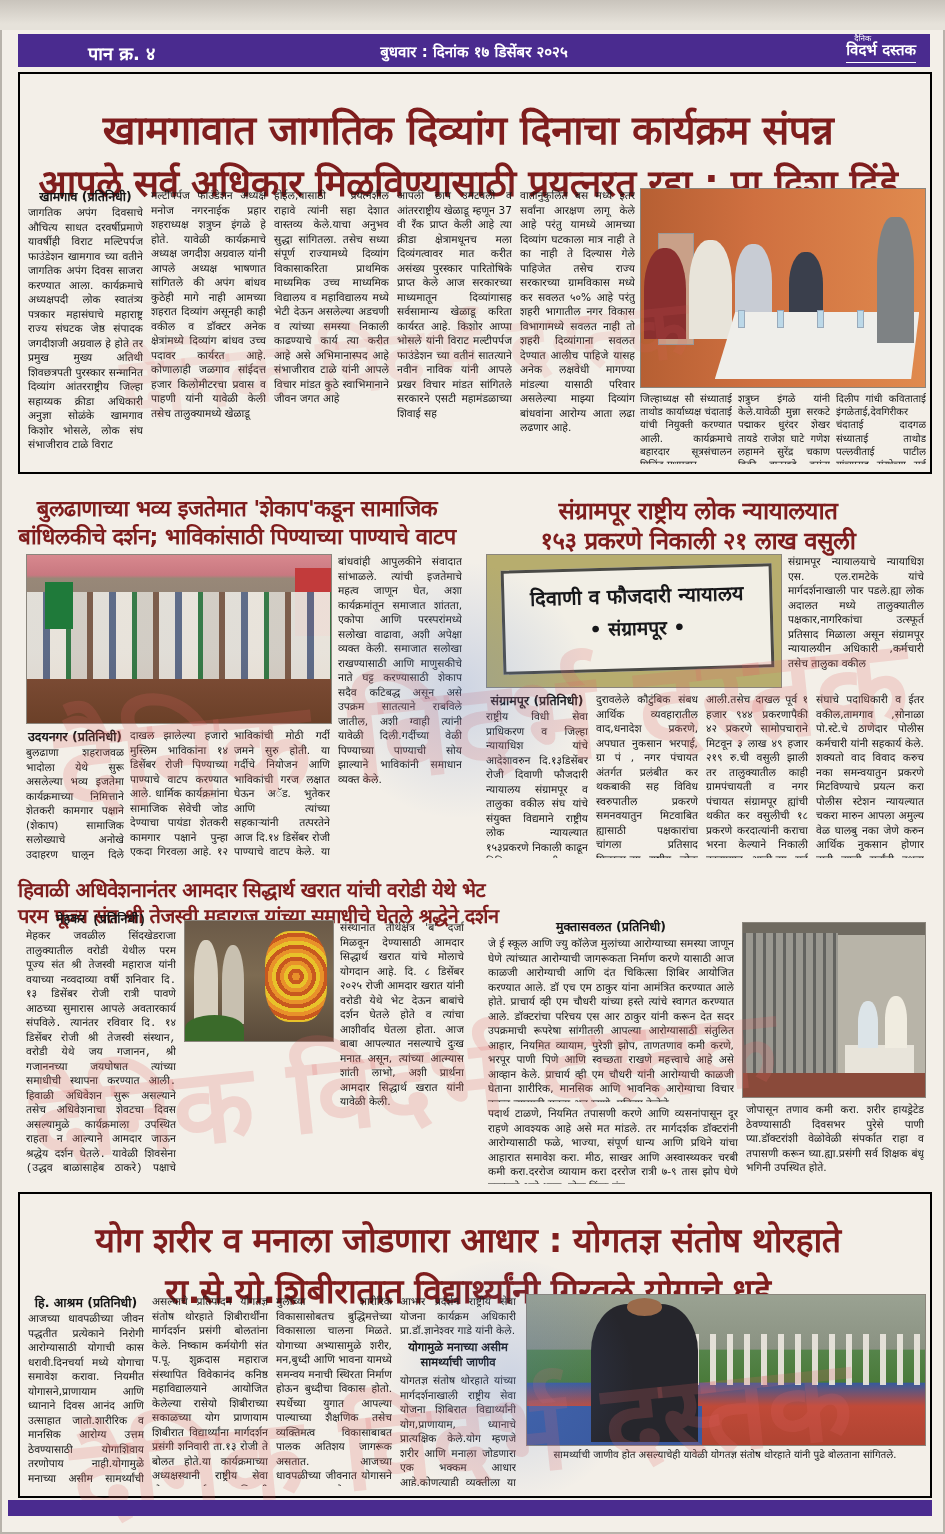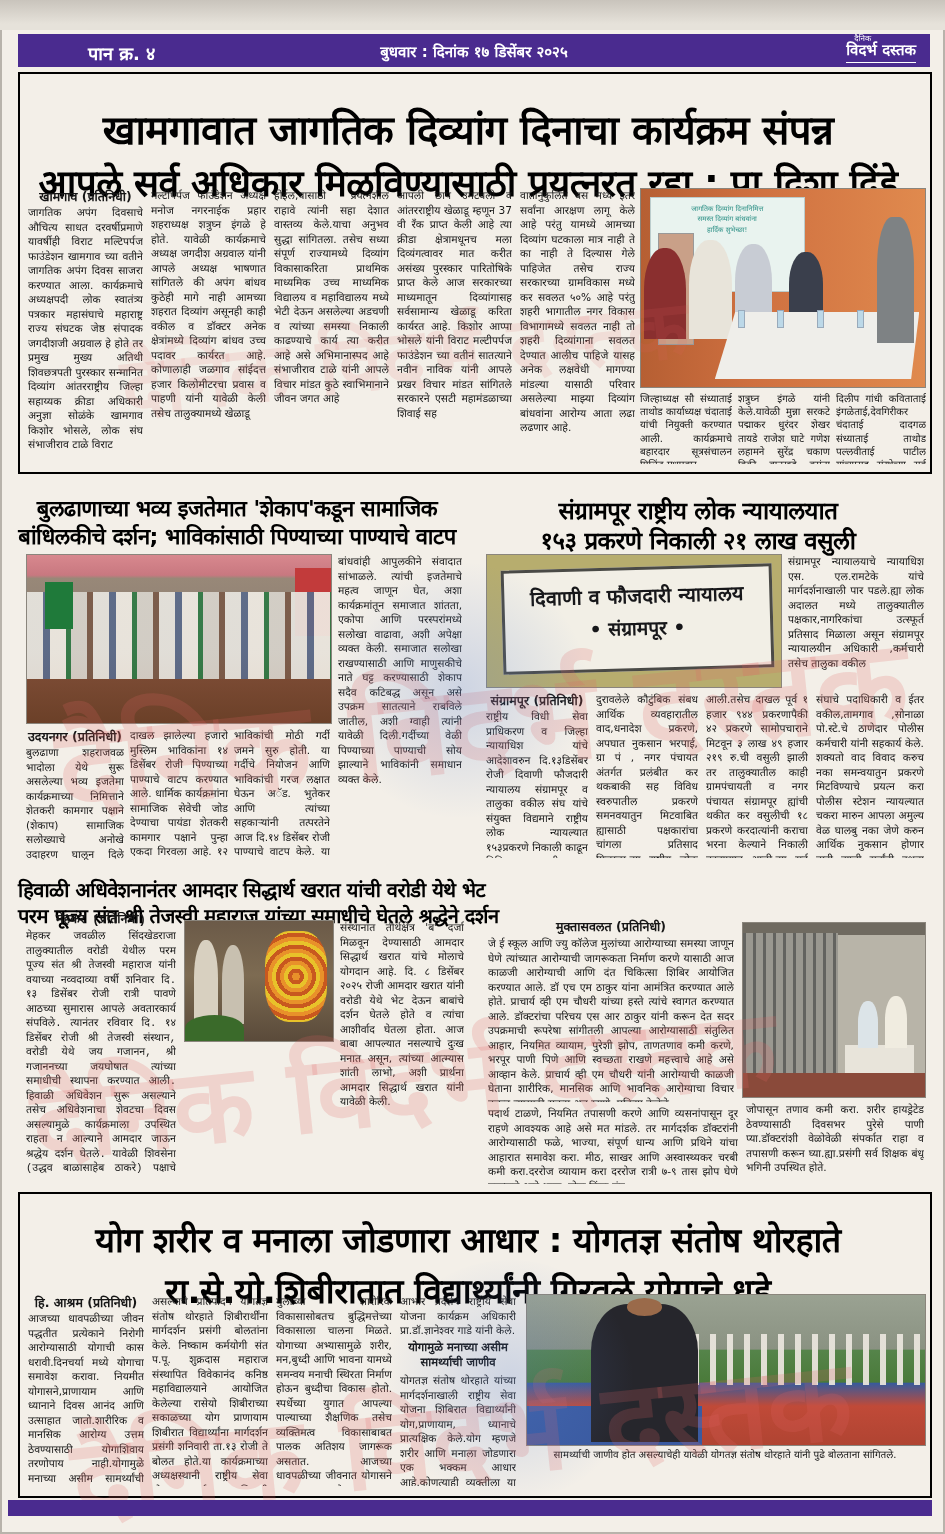--- a/index.html
+++ b/index.html
@@ -12,21 +12,21 @@
   .hbar{position:absolute;left:18px;top:34px;width:912px;height:33px;background:#4a2b8f;color:#fff;z-index:3;}
   .hpage{position:absolute;left:70px;top:7px;font-size:18px;font-weight:bold;}
   .hdate{position:absolute;left:0;right:0;top:7px;text-align:center;font-size:15px;font-weight:bold;}
   .brand{position:absolute;right:14px;top:1px;text-align:center;line-height:1;}
   .brand-top{font-size:8px;text-align:left;margin-left:8px;}
   .brand-main{font-size:15px;font-weight:bold;border-bottom:1px solid #fff;padding-bottom:4px;}
   .botbar{position:absolute;left:8px;top:1500px;width:924px;height:16px;background:#4a2b8f;z-index:3;}
   
   .abs{position:absolute;}
   .box{border:2.5px solid #000;}
-  .hl{position:absolute;left:0;right:14px;text-align:center;font-weight:900;color:#000000;line-height:1.15;
+  .hl{position:absolute;left:0;right:14px;text-align:center;font-weight:900;color:#7f1d1d;line-height:1.15;
       letter-spacing:-0.5px;z-index:1;white-space:nowrap;}
   .col{position:absolute;text-align:justify;font-size:10.6px;line-height:1.37;color:#161616;overflow:hidden;z-index:1;}
   .byline{font-weight:bold;text-align:center;font-size:12.5px;}
   .cap{font-size:10px;line-height:1.32;}
   .subhead{font-weight:bold;text-align:center;font-size:11.5px;margin:2px 0;}
   
   .wm{position:absolute;font-weight:900;color:rgba(224,100,100,0.20);white-space:nowrap;z-index:2;
       pointer-events:none;transform:rotate(-6deg);}
   .splash{position:absolute;z-index:2;pointer-events:none;border-radius:50%;
       background:radial-gradient(circle,rgba(90,130,210,0.25) 0%,rgba(90,130,210,0) 70%);}
@@ -111,25 +111,20 @@
     <div class="col" style="left:8px;top:114px;width:115px;height:274px;">
       <div class="byline">खामगाव (प्रतिनिधी)</div>
       <span>जागतिक अपंग दिवसाचे औचित्य साधत दरवर्षीप्रमाणे यावर्षीही विराट मल्टिपर्पज फाउंडेशन खामगाव च्या वतीने जागतिक अपंग दिवस साजरा करण्यात आला. कार्यक्रमाचे अध्यक्षपदी लोक स्वातंत्र्य पत्रकार महासंघाचे महाराष्ट्र राज्य संघटक जेष्ठ संपादक जगदीशजी अग्रवाल हे होते तर प्रमुख मुख्य अतिथी शिवछत्रपती पुरस्कार सन्मानित दिव्यांग आंतरराष्ट्रीय जिल्हा सहाय्यक क्रीडा अधिकारी अनुज्ञा सोळंके खामगाव किशोर भोसले, लोक संघ संभाजीराव टाळे विराट</span>
     </div>
     <div class="col" style="left:131px;top:114px;width:115px;height:274px;">मल्टीपर्पज फाउंडेशन अध्यक्ष मनोज नगरनाईक प्रहार शहराध्यक्ष शत्रुघ्न इंगळे हे होते. यावेळी कार्यक्रमाचे अध्यक्ष जगदीश अग्रवाल यांनी आपले अध्यक्ष भाषणात सांगितले की अपंग बांधव कुठेही मागे नाही आमच्या शहरात दिव्यांग असूनही काही वकील व डॉक्टर अनेक क्षेत्रांमध्ये दिव्यांग बांधव उच्च पदावर कार्यरत आहे. कोणालाही जळगाव सांईदत्त हजार किलोमीटरचा प्रवास व पाहणी यांनी यावेळी केली तसेच तालुक्यामध्ये खेळाडू</div>
     <div class="col" style="left:254px;top:114px;width:115px;height:274px;">होईल,यासाठी प्रयत्नशील राहावे त्यांनी सहा देशात वास्तव्य केले.याचा अनुभव सुद्धा सांगितला. तसेच सध्या संपूर्ण राज्यामध्ये दिव्यांग विकासाकरिता प्राथमिक माध्यमिक उच्च माध्यमिक विद्यालय व महाविद्यालय मध्ये भेटी देऊन असलेल्या अडचणी व त्यांच्या समस्या निकाली काढण्याचे कार्य त्या करीत आहे असे अभिमानास्पद आहे संभाजीराव टाळे यांनी आपले विचार मांडत कुठे स्वाभिमानाने जीवन जगत आहे</div>
     <div class="col" style="left:377px;top:114px;width:115px;height:274px;">आपली छाप उमटवली व आंतरराष्ट्रीय खेळाडू म्हणून 37 वी रँक प्राप्त केली आहे त्या क्रीडा क्षेत्रामधूनच मला दिव्यंगत्वावर मात करीत असंख्य पुरस्कार पारितोषिके प्राप्त केले आज सरकारच्या माध्यमातून दिव्यांगासह सर्वसामान्य खेळाडू करिता कार्यरत आहे. किशोर आप्पा भोसले यांनी विराट मल्टीपर्पज फाउंडेशन च्या वतीनं सातत्याने नवीन नाविक यांनी आपले प्रखर विचार मांडत सांगितले सरकारने एसटी महामंडळाच्या शिवाई सह</div>
     <div class="col" style="left:500px;top:114px;width:115px;height:274px;">वातानुकुलित बस मध्ये इतर सर्वांना आरक्षण लागू केले आहे परंतु यामध्ये आमच्या दिव्यांग घटकाला मात्र नाही ते का नाही ते दिल्यास गेले पाहिजेत तसेच राज्य सरकारच्या ग्रामविकास मध्ये कर सवलत ५०% आहे परंतु शहरी भागातील नगर विकास विभागामध्ये सवलत नाही तो शहरी दिव्यांगाना सवलत देण्यात आलीच पाहिजे यासह अनेक लक्षवेधी मागण्या मांडल्या यासाठी परिवार असलेल्या माझ्या दिव्यांग बांधवांना आरोग्य आता लढा लढणार आहे.</div>
 
     <div class="photo p1" style="left:620px;top:114px;width:284px;height:198px;">
-      <div class="ph p1-banner">
-        <div>जागतिक दिव्यांग दिनानिमित्त</div>
-        <div>समस्त दिव्यांग बांधवांना</div>
-        <div>हार्दिक शुभेच्छा!</div>
-      </div>
       <div class="ph p1-portrait"></div>
       <div class="ph p1-guest1"></div>
       <div class="ph p1-guest2"></div>
       <div class="ph p1-guest3"></div>
       <div class="ph p1-guest4"></div>
       <div class="ph p1-table"></div>
       <div class="ph p1-man"></div>
       <div class="ph p1-bottle" style="left:34%;"></div>
       <div class="ph p1-bottle" style="left:48%;"></div>
       <div class="ph p1-bottle" style="left:62%;"></div>

